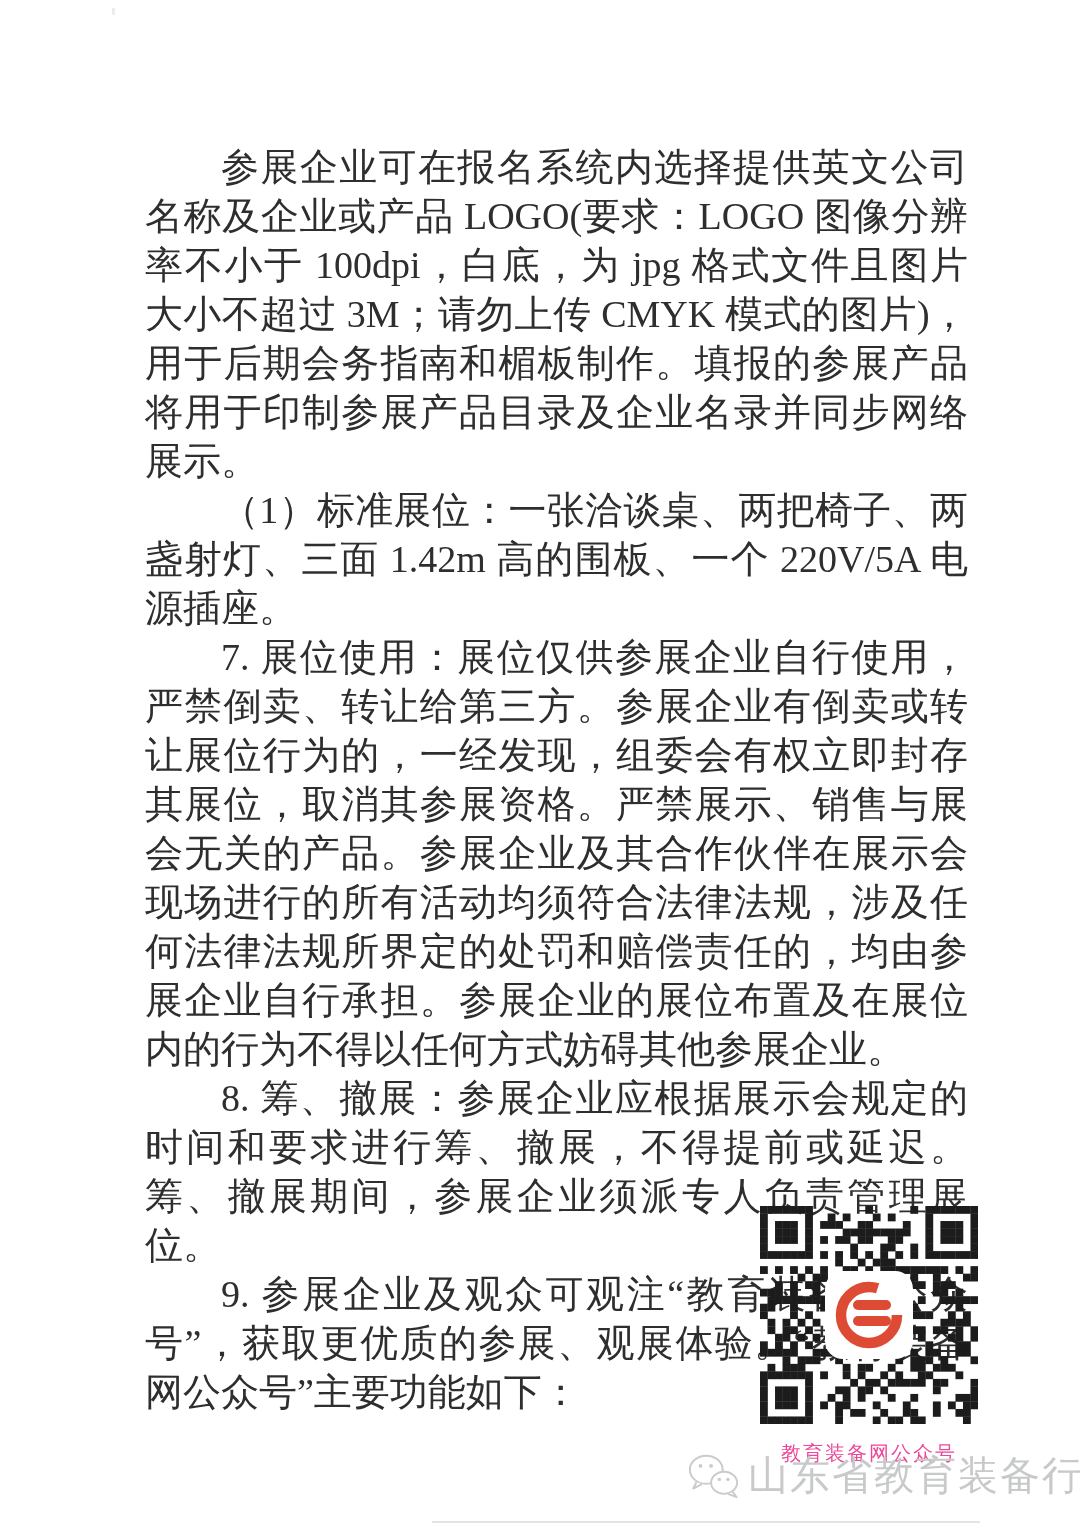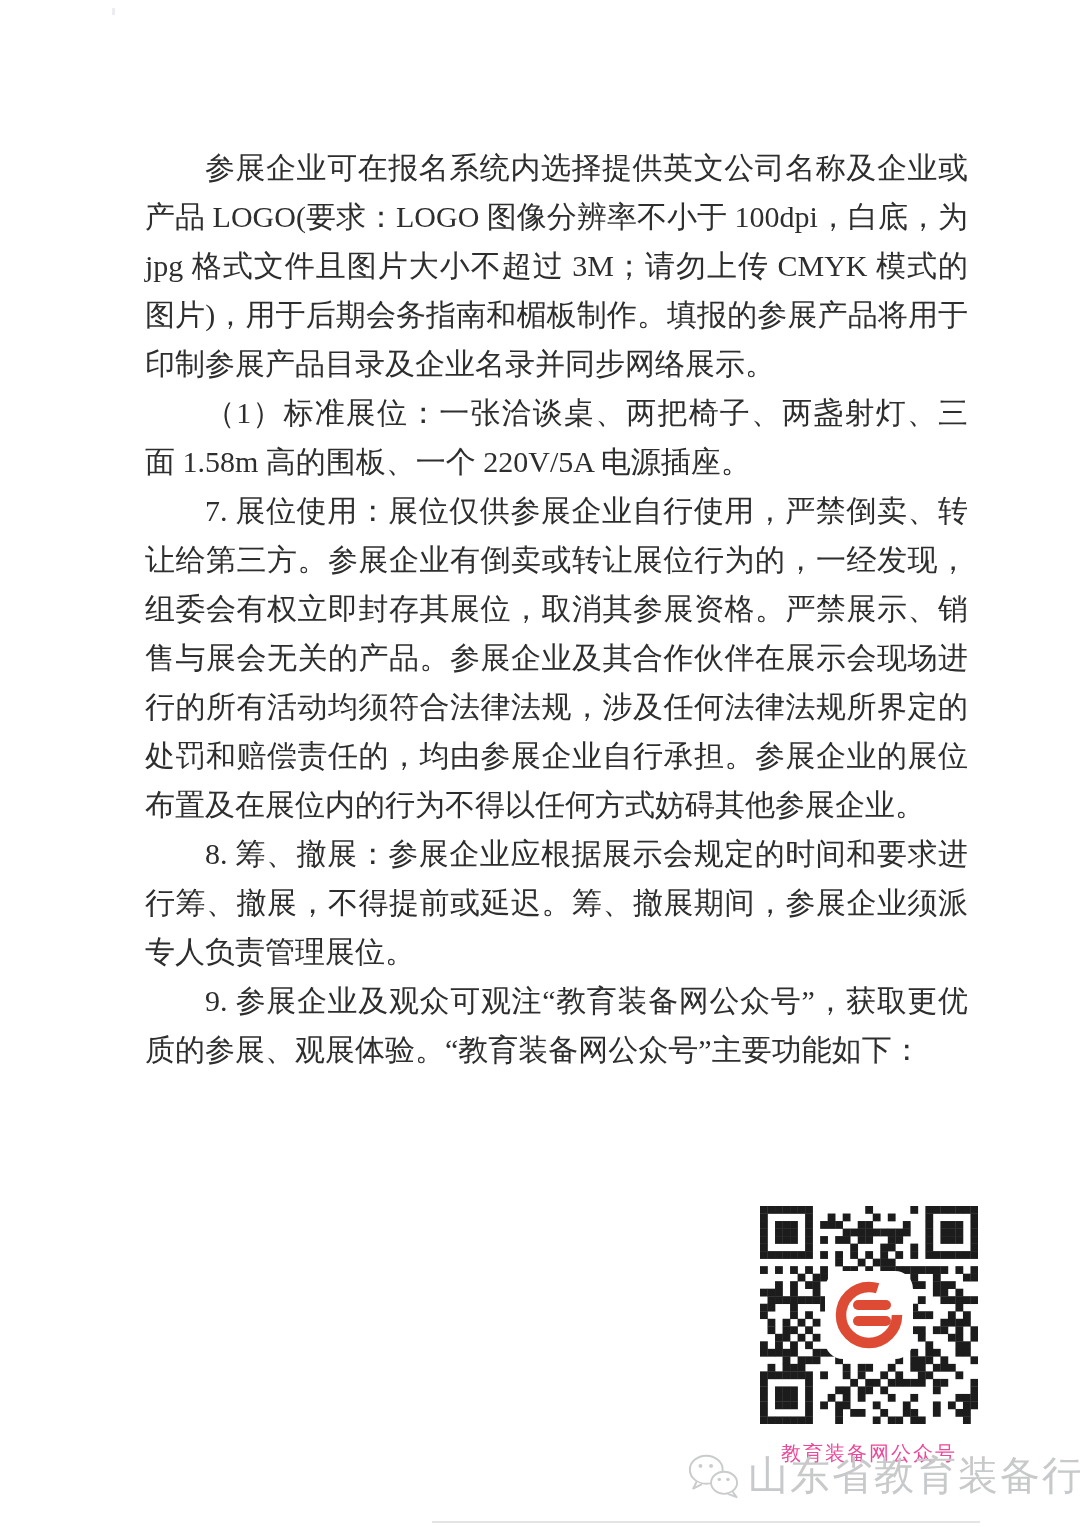--- a/index.html
+++ b/index.html
@@ -7,21 +7,21 @@
     position:relative;
     width:1080px;height:1527px;
     background:#ffffff;
     overflow:hidden;
     font-family:"Liberation Serif","DejaVu Serif",serif;
     color:#2e2e2e;
   }
   .doc{
     position:absolute;
     left:145px;top:143px;width:823px;
-    font-size:30px;line-height:49px;
+    font-size:38px;line-height:49px;
   }
   .para{
     margin:0;
     text-align:justify;
     text-indent:2em;
     word-break:break-all;
   }
   .item{
     margin:0;
     line-height:57px;
@@ -65,21 +65,21 @@
 </style>
 </head>
 <body>
 
 <div class="page">
 
   <div class="scan-speck"></div>
 
   <div class="doc">
     <p class="para">参展企业可在报名系统内选择提供英文公司名称及企业或产品 LOGO(要求：LOGO 图像分辨率不小于 100dpi，白底，为 jpg 格式文件且图片大小不超过 3M；请勿上传 CMYK 模式的图片)，用于后期会务指南和楣板制作。填报的参展产品将用于印制参展产品目录及企业名录并同步网络展示。</p>
-    <p class="para">（1）标准展位：一张洽谈桌、两把椅子、两盏射灯、三面 1.58m 高的围板、一个 220V/5A 电源插座。</p>
+    <p class="para">（1）标准展位：一张洽谈桌、两把椅子、两盏射灯、三面 1.42m 高的围板、一个 220V/5A 电源插座。</p>
     <p class="para">7. 展位使用：展位仅供参展企业自行使用，严禁倒卖、转让给第三方。参展企业有倒卖或转让展位行为的，一经发现，组委会有权立即封存其展位，取消其参展资格。严禁展示、销售与展会无关的产品。参展企业及其合作伙伴在展示会现场进行的所有活动均须符合法律法规，涉及任何法律法规所界定的处罚和赔偿责任的，均由参展企业自行承担。参展企业的展位布置及在展位内的行为不得以任何方式妨碍其他参展企业。</p>
     <p class="para">8. 筹、撤展：参展企业应根据展示会规定的时间和要求进行筹、撤展，不得提前或延迟。筹、撤展期间，参展企业须派专人负责管理展位。</p>
     <p class="para">9. 参展企业及观众可观注“教育装备网公众号”，获取更优质的参展、观展体验。“教育装备网公众号”主要功能如下：</p>
 
   </div>
 
   <div class="qr-wrap">
     <svg id="qr-svg" class="qr-box" xmlns="http://www.w3.org/2000/svg" viewBox="0 0 218 218">
         <rect x="0.00" y="0.00" width="7.82" height="7.82" fill="#1c1c1c"></rect>
         <rect x="7.52" y="0.00" width="7.82" height="7.82" fill="#1c1c1c"></rect>

